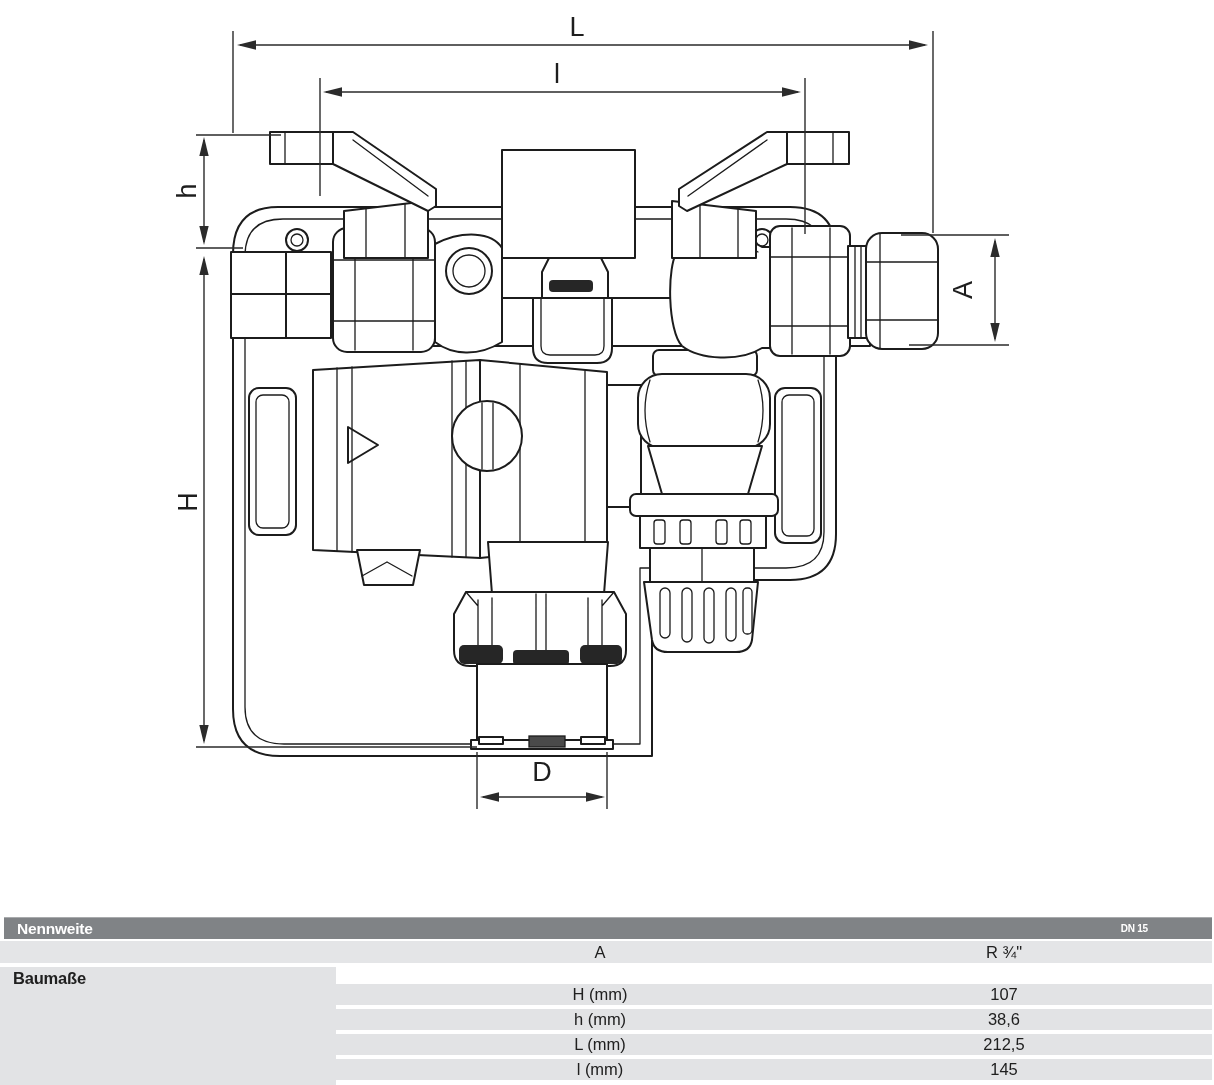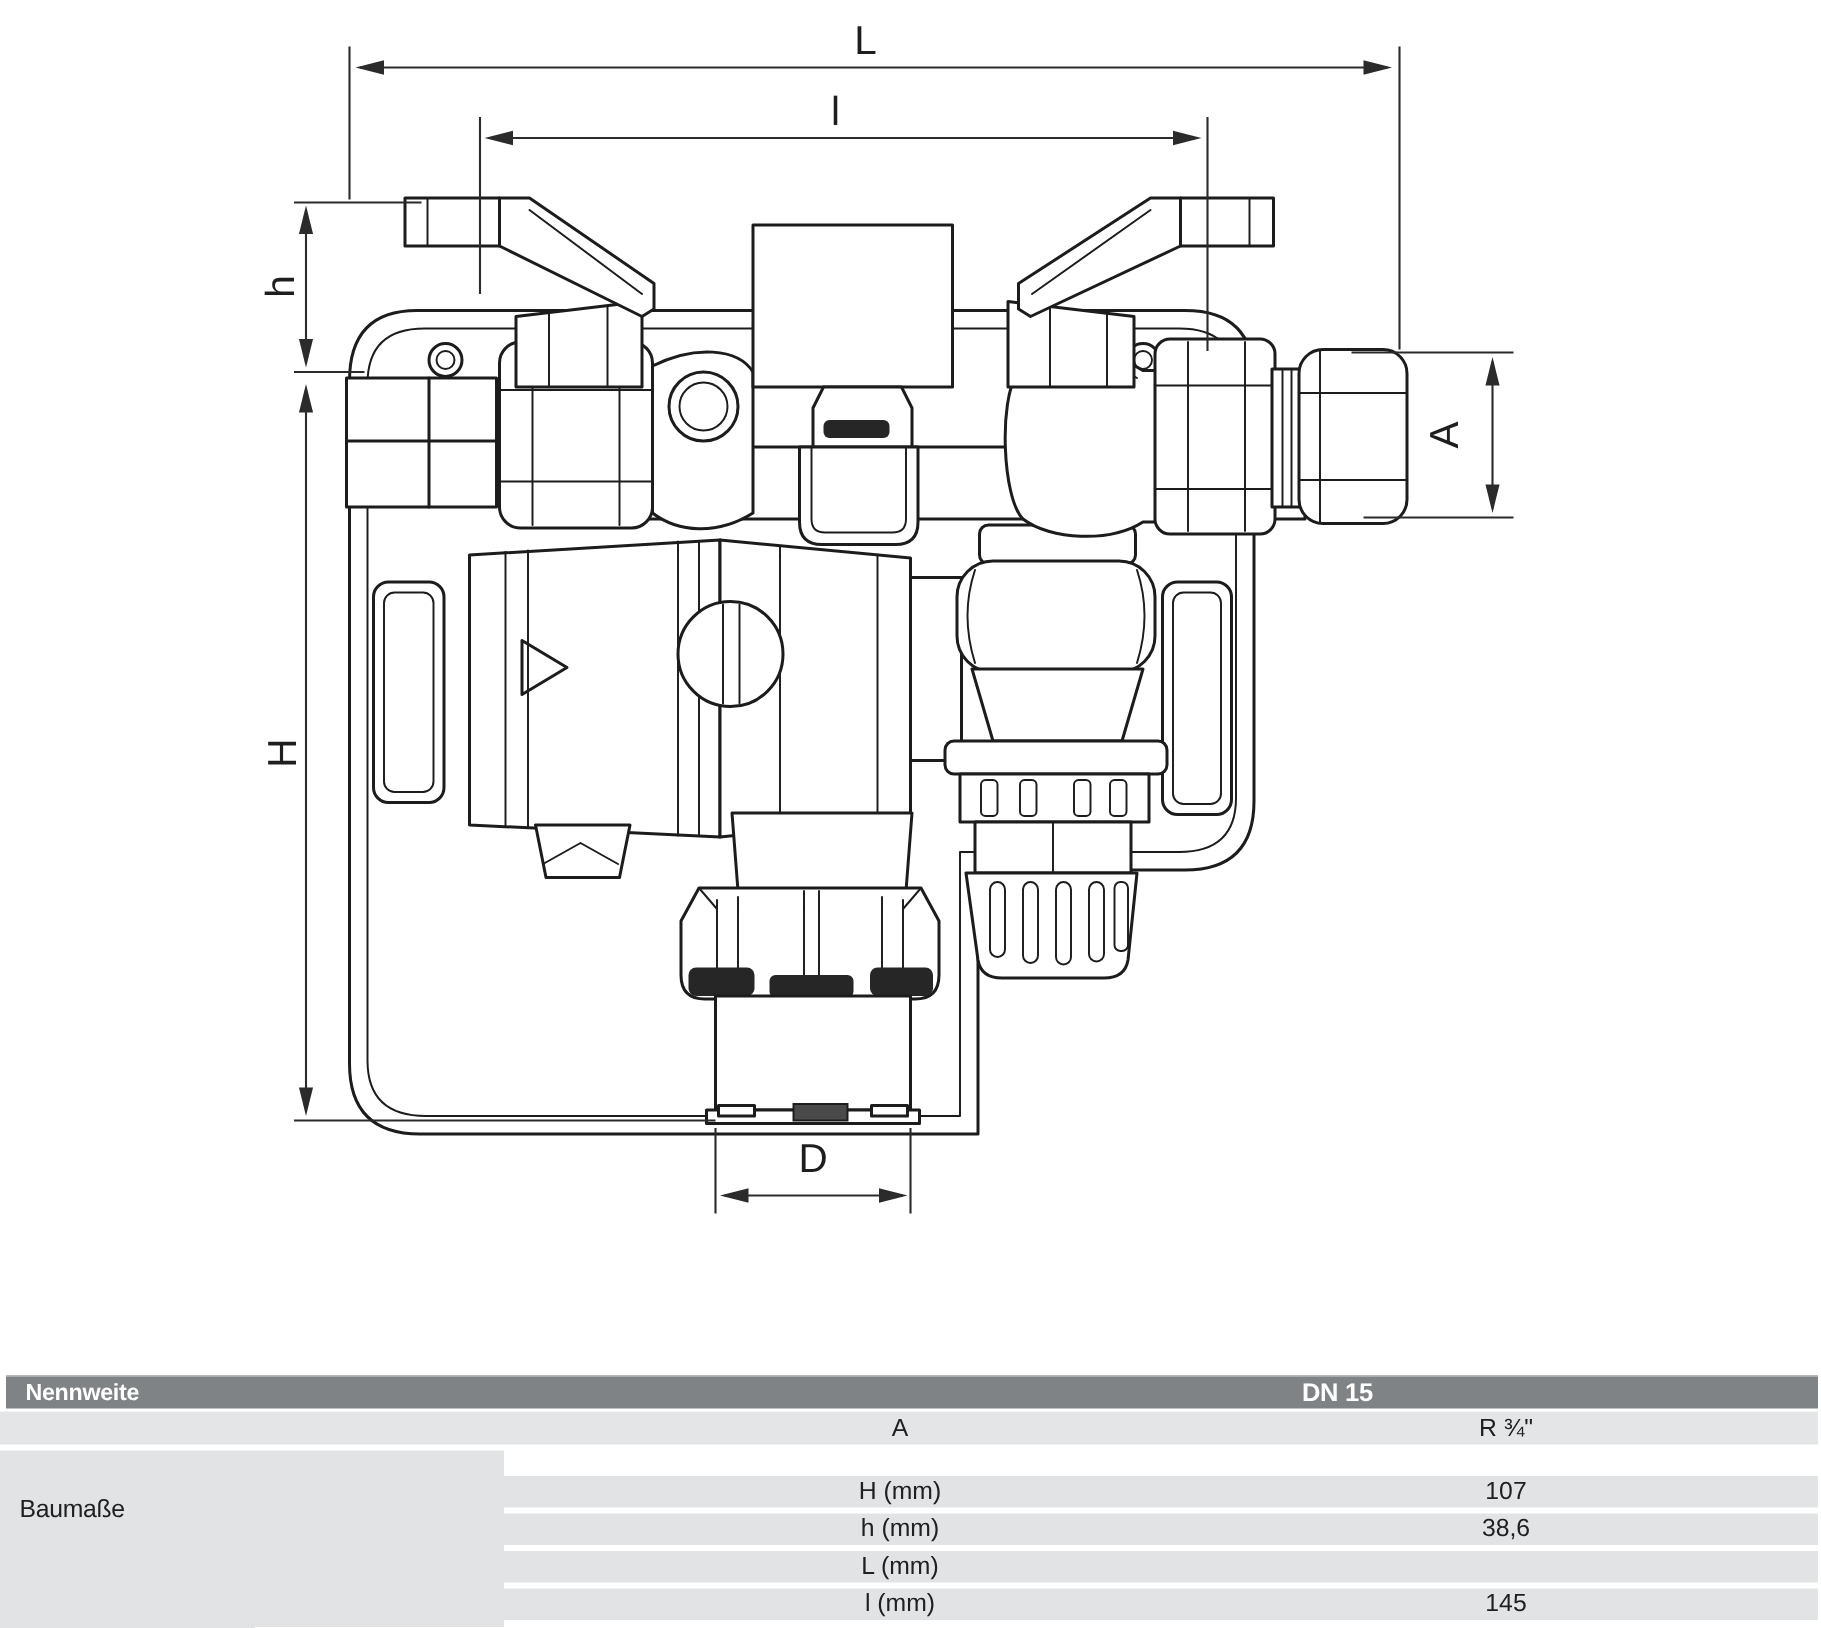--- a/index.html
+++ b/index.html
@@ -17,30 +17,30 @@
   .dimh{fill:#2b2b2b;stroke:none;}
   .dimt{fill:#1e1e1e;font-size:27px;}
 
   
   .tbl{position:absolute;left:0;top:917px;width:1212px;color:#202020;}
   .thead{position:absolute;left:4px;top:0;width:1208px;height:21px;background:#808386;
          border-top:1px solid #a9abad;}
   .thead .lab{position:absolute;left:13px;top:0;line-height:21px;color:#ffffff;
               font-weight:bold;font-size:15.5px;letter-spacing:-0.2px;}
   .thead .val{position:absolute;left:864px;width:280px;top:0;line-height:21px;color:#ffffff;
-              font-weight:bold;font-size:17px;text-align:left;letter-spacing:-0.2px;}
+              font-weight:bold;font-size:10px;text-align:right;letter-spacing:-0.2px;}
   .rowA{position:absolute;left:0;top:24px;width:1212px;height:22px;background:#e4e5e7;}
   .rowA .param{position:absolute;left:336px;width:528px;top:0;line-height:22px;
                text-align:center;font-size:16.5px;}
   .rowA .val{position:absolute;left:864px;width:280px;top:0;line-height:22px;
              text-align:center;font-size:16.5px;}
   .lower{position:absolute;left:0;top:50px;width:1212px;height:118px;}
   .groupcol{position:absolute;left:0;top:0;width:336px;height:118px;background:#e2e3e5;}
-  .groupcol .glab{position:absolute;left:13px;top:0;line-height:22px;font-weight:normal;
-                  font-size:16.5px;letter-spacing:-0.2px;margin-top:28px;}
+  .groupcol .glab{position:absolute;left:13px;top:0;line-height:22px;font-weight:bold;
+                  font-size:16.5px;letter-spacing:-0.2px;}
   .rcol{position:absolute;left:336px;top:0;width:876px;height:118px;margin-top:17px;}
   .prow{position:absolute;left:0;width:876px;height:21px;background:#e2e3e5;}
   .prow .param{position:absolute;left:0;width:528px;top:0;line-height:21px;
                text-align:center;font-size:16.5px;}
   .prow .val{position:absolute;left:528px;width:280px;top:0;line-height:21px;
              text-align:center;font-size:16.5px;}
   .r0{top:0;} .r1{top:25px;} .r2{top:50px;} .r3{top:75px;} .r4{top:100px;height:18px;overflow:hidden;}
 </style>
 </head>
 <body>
@@ -240,20 +240,21 @@
         <div class="prow r0">
           <span class="param">H (mm)</span>
           <span class="val">107</span>
         </div>
         <div class="prow r1">
           <span class="param">h (mm)</span>
           <span class="val">38,6</span>
         </div>
         <div class="prow r2">
           <span class="param">L (mm)</span>
+          <span class="val">212,5</span>
         </div>
         <div class="prow r3">
           <span class="param">l (mm)</span>
           <span class="val">145</span>
         </div>
       </div>
     </div>
   </div>
 
 </div>

